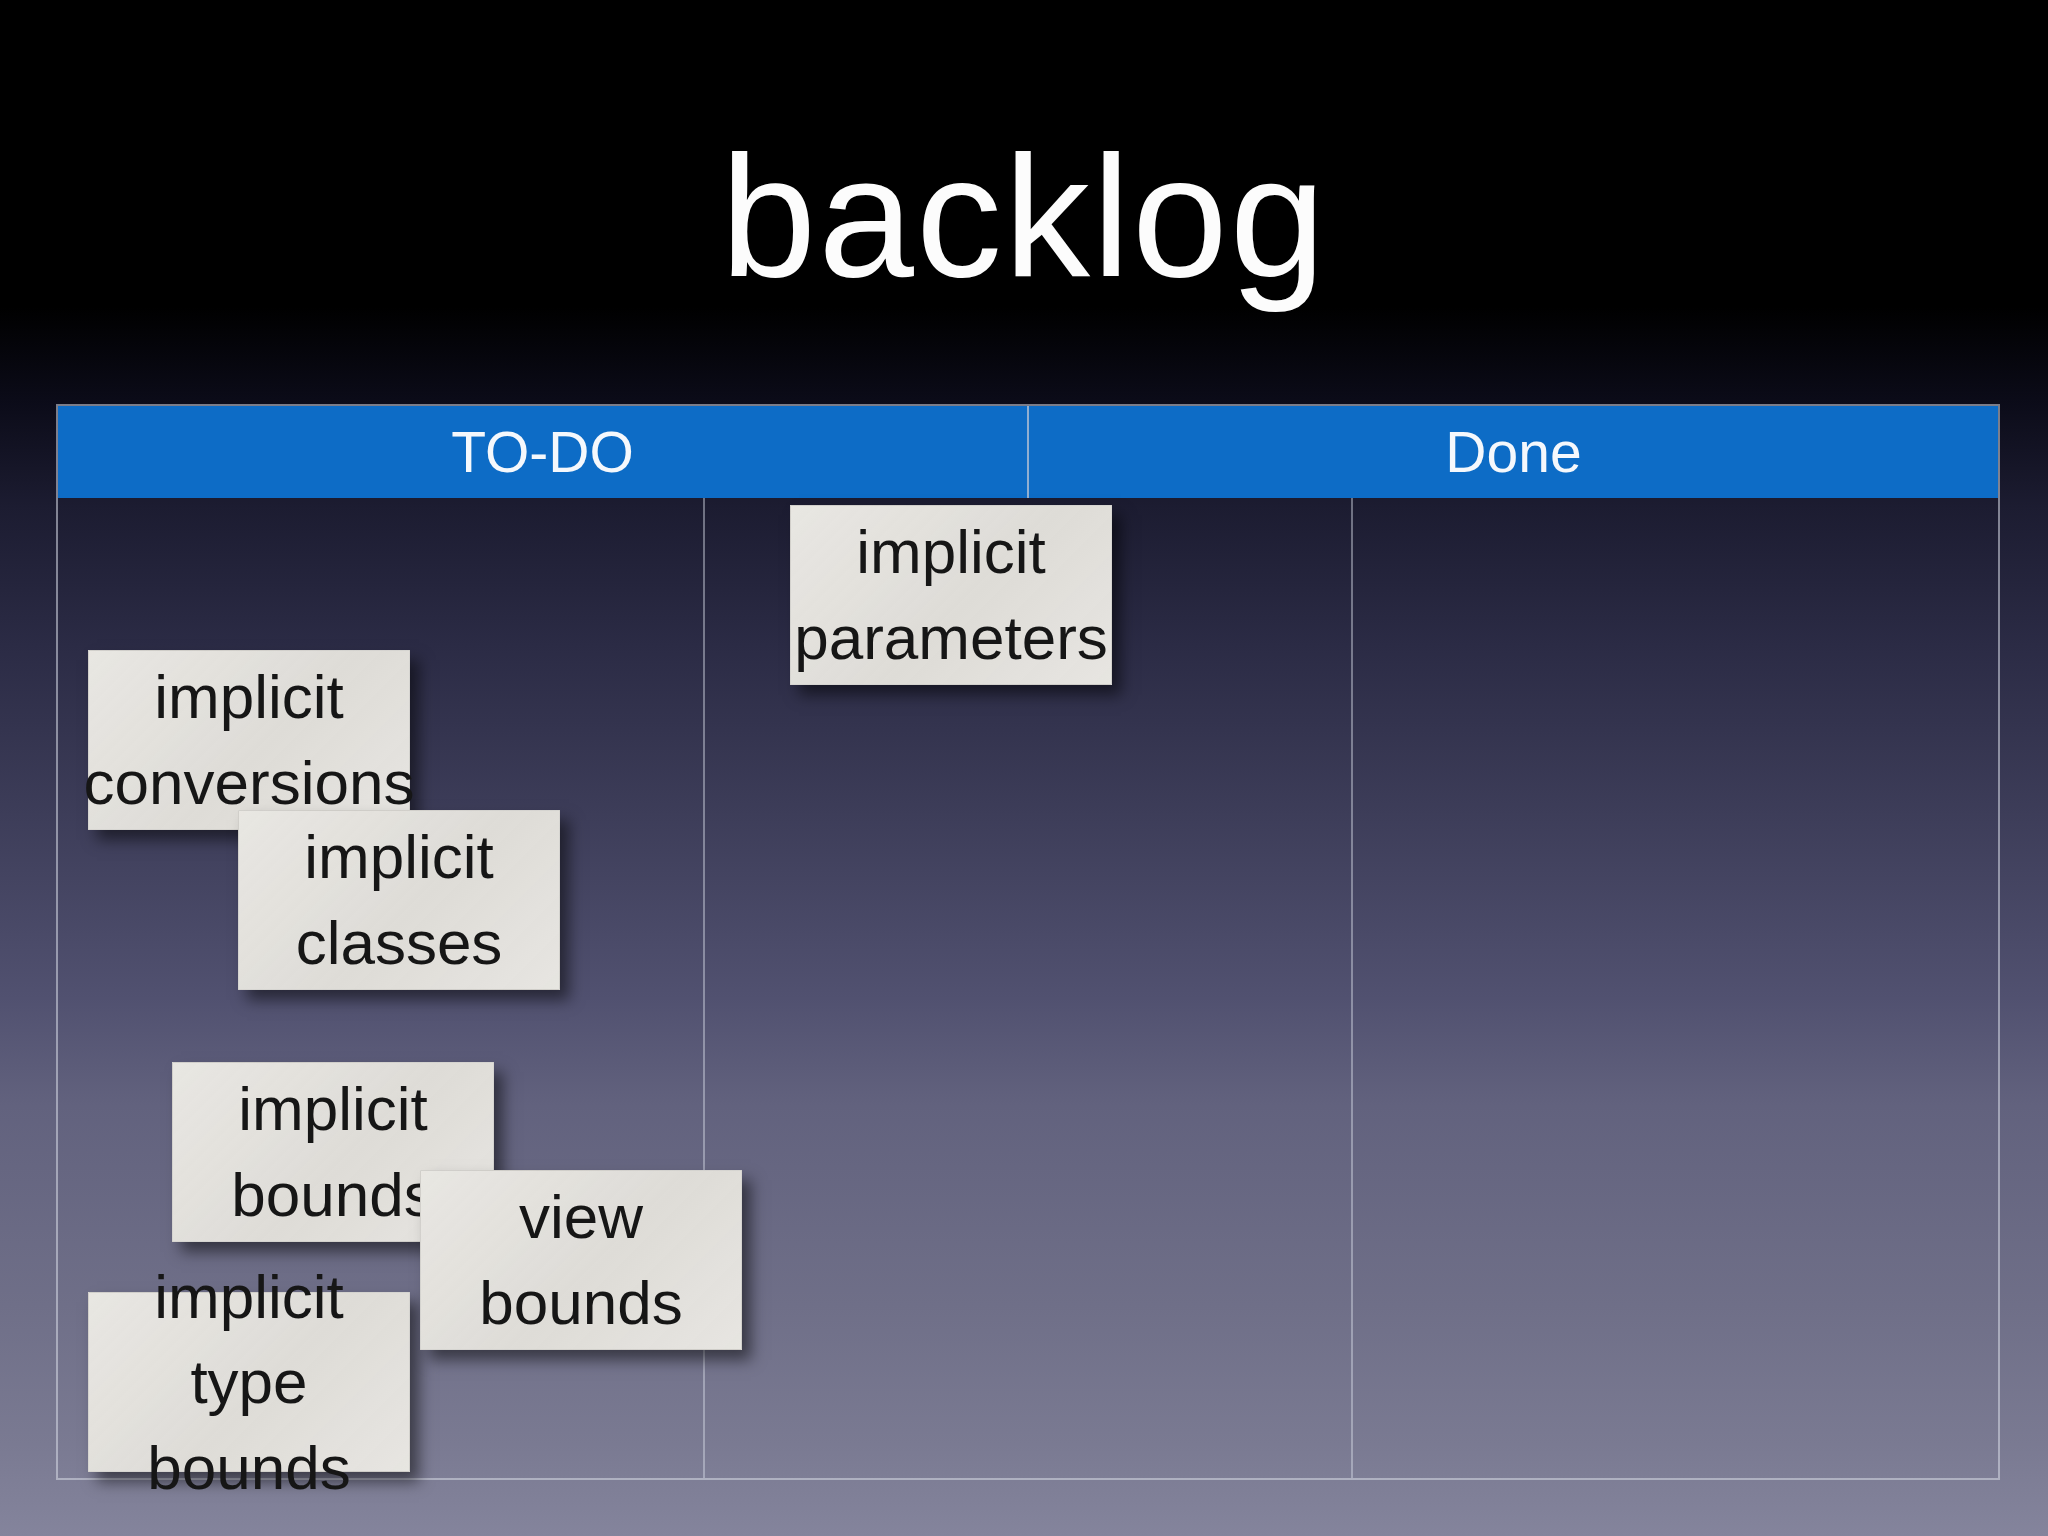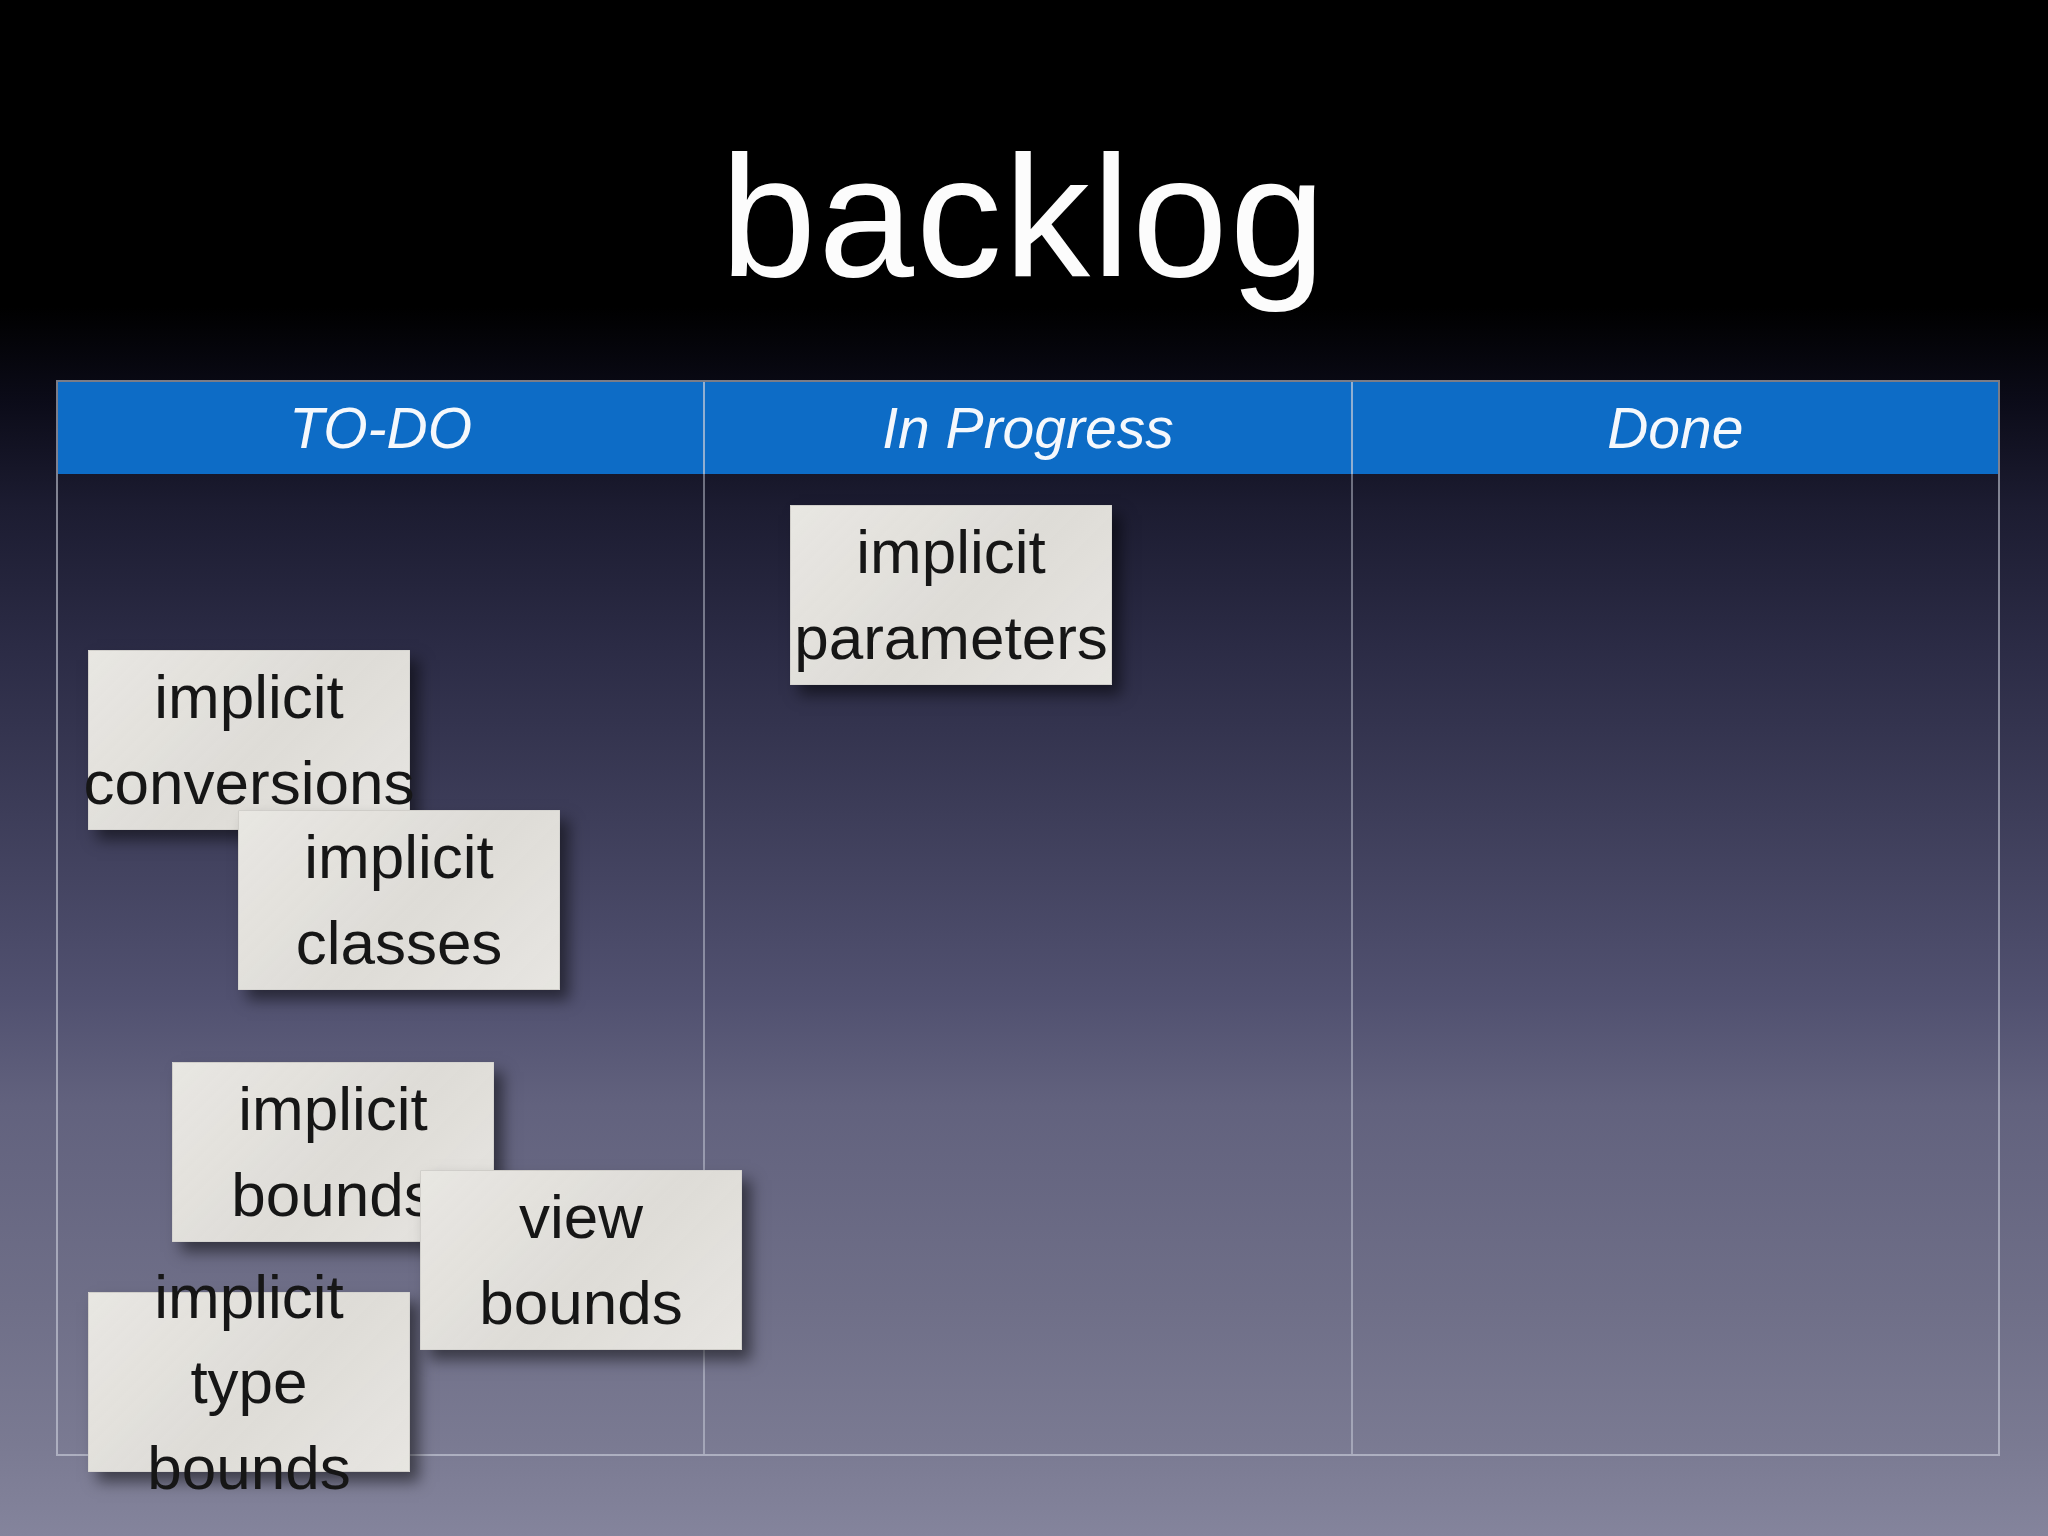--- a/index.html
+++ b/index.html
@@ -35,27 +35,26 @@
     color: #fcfcfc;
     font-size: 172px;
     font-weight: 300;
     letter-spacing: 2px;
     line-height: 1.0;
   }
 
   .board {
     position: absolute;
     left: 56px;
-    top: 380px;
+    top: 404px;
     width: 1944px;
     height: 1076px;
     border: 2px solid rgba(215, 219, 230, 0.55);
     display: flex;
     flex-direction: column;
-    font-style: italic;
   }
 
   .header-row {
     display: flex;
     height: 92px;
     flex: none;
   }
 
   .header-cell {
     flex: 1 1 0;
@@ -113,21 +112,20 @@
 </head>
 <body>
 
 <div class="slide">
 
   <h1 class="title">backlog</h1>
 
   <div class="board">
     <div class="header-row">
       <div class="header-cell">TO-DO</div>
-      <div class="header-cell">In Progress</div>
       <div class="header-cell">Done</div>
     </div>
     <div class="body-row">
       <div class="body-cell"></div>
       <div class="body-cell"></div>
       <div class="body-cell"></div>
     </div>
   </div>
 
   <div class="card card-implicit-parameters">

